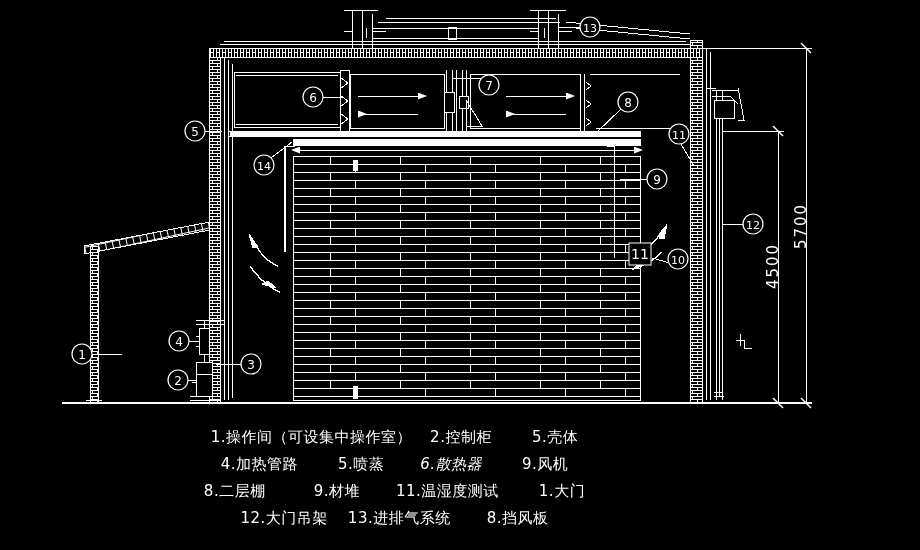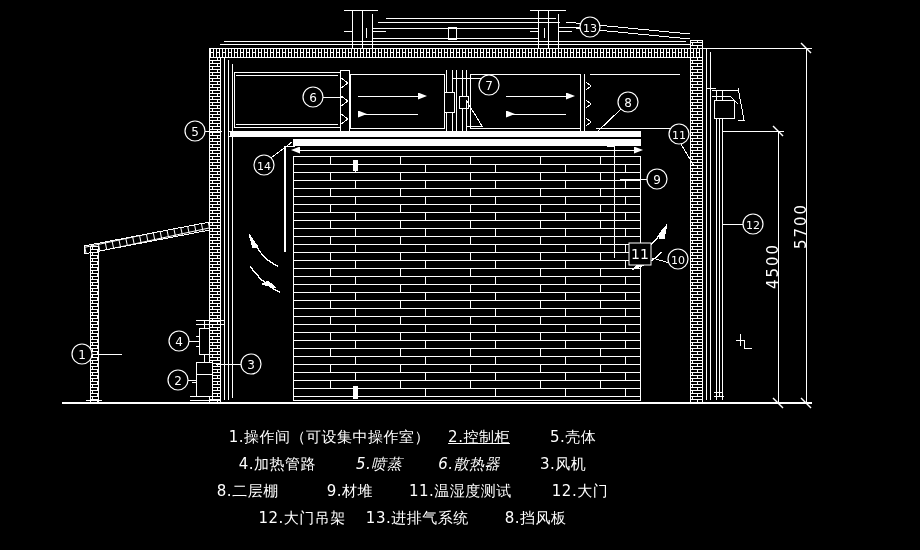--- a/index.html
+++ b/index.html
@@ -1,21 +1,21 @@
 <!DOCTYPE html>
 <html><head>
 <meta charset="utf-8">
 <title>CAD Drawing</title>
 <style>
   html,body{margin:0;padding:0;background:#000;}
   body{width:920px;height:550px;overflow:hidden;
        font-family:"DejaVu Sans","Liberation Sans",sans-serif;}
   #root{position:relative;width:920px;height:550px;background:#000;}
   #cad{position:absolute;left:0;top:0;}
-  .legend{position:absolute;left:0;top:424px;width:789px;padding-left:18px;}
+  .legend{position:absolute;left:0;top:424px;width:789px;}
   .legend-row{display:flex;justify-content:center;color:#fff;
               font-size:15px;line-height:27px;white-space:pre;
               letter-spacing:.5px;}
   .legend-cell{display:inline-block;}
 </style>
 </head>
 <body>
 
 <div id="root">
 
@@ -485,19 +485,19 @@
           <rect x="629" y="243" width="22" height="22" fill="#000" stroke="#fff"></rect>
           <text x="640" y="259" fill="#fff" font-size="14" font-family="DejaVu Sans, sans-serif" text-anchor="middle">11</text>
         </g>
       </g>
 
   <text id="dim0" x="806" y="226" fill="#fff" font-size="15" font-family="DejaVu Sans, sans-serif" text-anchor="middle" transform="rotate(-90 806 226)" letter-spacing="2">5700</text>
   <text id="dim1" x="778" y="266" fill="#fff" font-size="15" font-family="DejaVu Sans, sans-serif" text-anchor="middle" transform="rotate(-90 778 266)" letter-spacing="2">4500</text>
 </svg>
 
 <div class="legend" id="legend">
-      <div class="legend-row"><span class="legend-cell">1.操作间（可设集中操作室）</span><span class="legend-cell" style="margin-left: 18px; text-decoration: underline;">2.控制柜</span><span class="legend-cell" style="margin-left: 40px;">5.壳体</span></div>
-      <div class="legend-row"><span class="legend-cell">4.加热管路</span><span class="legend-cell" style="margin-left: 40px; font-style: italic;">5.喷蒸</span><span class="legend-cell" style="margin-left: 36px; font-style: italic;">6.散热器</span><span class="legend-cell" style="margin-left: 40px;">3.风机</span></div>
-      <div class="legend-row"><span class="legend-cell">8.二层棚</span><span class="legend-cell" style="margin-left: 48px;">9.材堆</span><span class="legend-cell" style="margin-left: 36px;">11.温湿度测试</span><span class="legend-cell" style="margin-left: 40px;">12.大门</span></div>
+      <div class="legend-row"><span class="legend-cell">1.操作间（可设集中操作室）</span><span class="legend-cell" style="margin-left: 18px;">2.控制柜</span><span class="legend-cell" style="margin-left: 40px;">5.壳体</span></div>
+      <div class="legend-row"><span class="legend-cell">4.加热管路</span><span class="legend-cell" style="margin-left: 40px;">5.喷蒸</span><span class="legend-cell" style="margin-left: 36px; font-style: italic;">6.散热器</span><span class="legend-cell" style="margin-left: 40px;">9.风机</span></div>
+      <div class="legend-row"><span class="legend-cell">8.二层棚</span><span class="legend-cell" style="margin-left: 48px;">9.材堆</span><span class="legend-cell" style="margin-left: 36px;">11.温湿度测试</span><span class="legend-cell" style="margin-left: 40px;">1.大门</span></div>
       <div class="legend-row"><span class="legend-cell">12.大门吊架</span><span class="legend-cell" style="margin-left: 20px;">13.进排气系统</span><span class="legend-cell" style="margin-left: 36px;">8.挡风板</span></div>
     </div>
 
 </div>
 
 </body></html>

